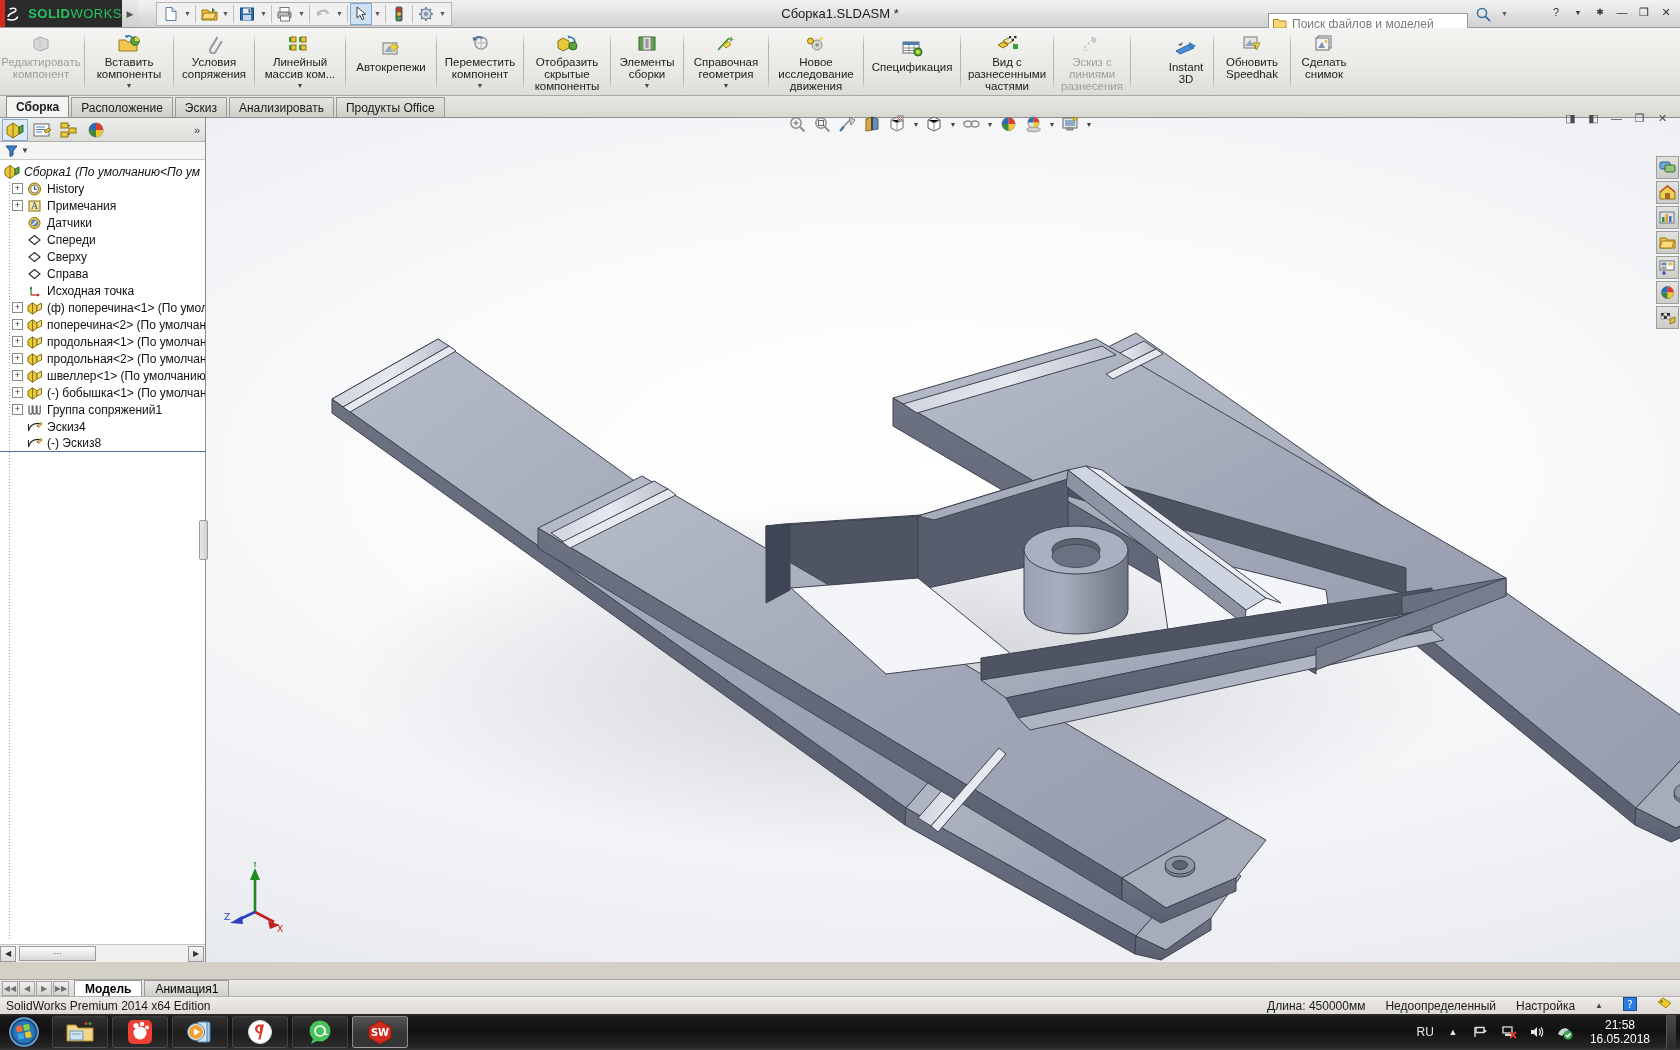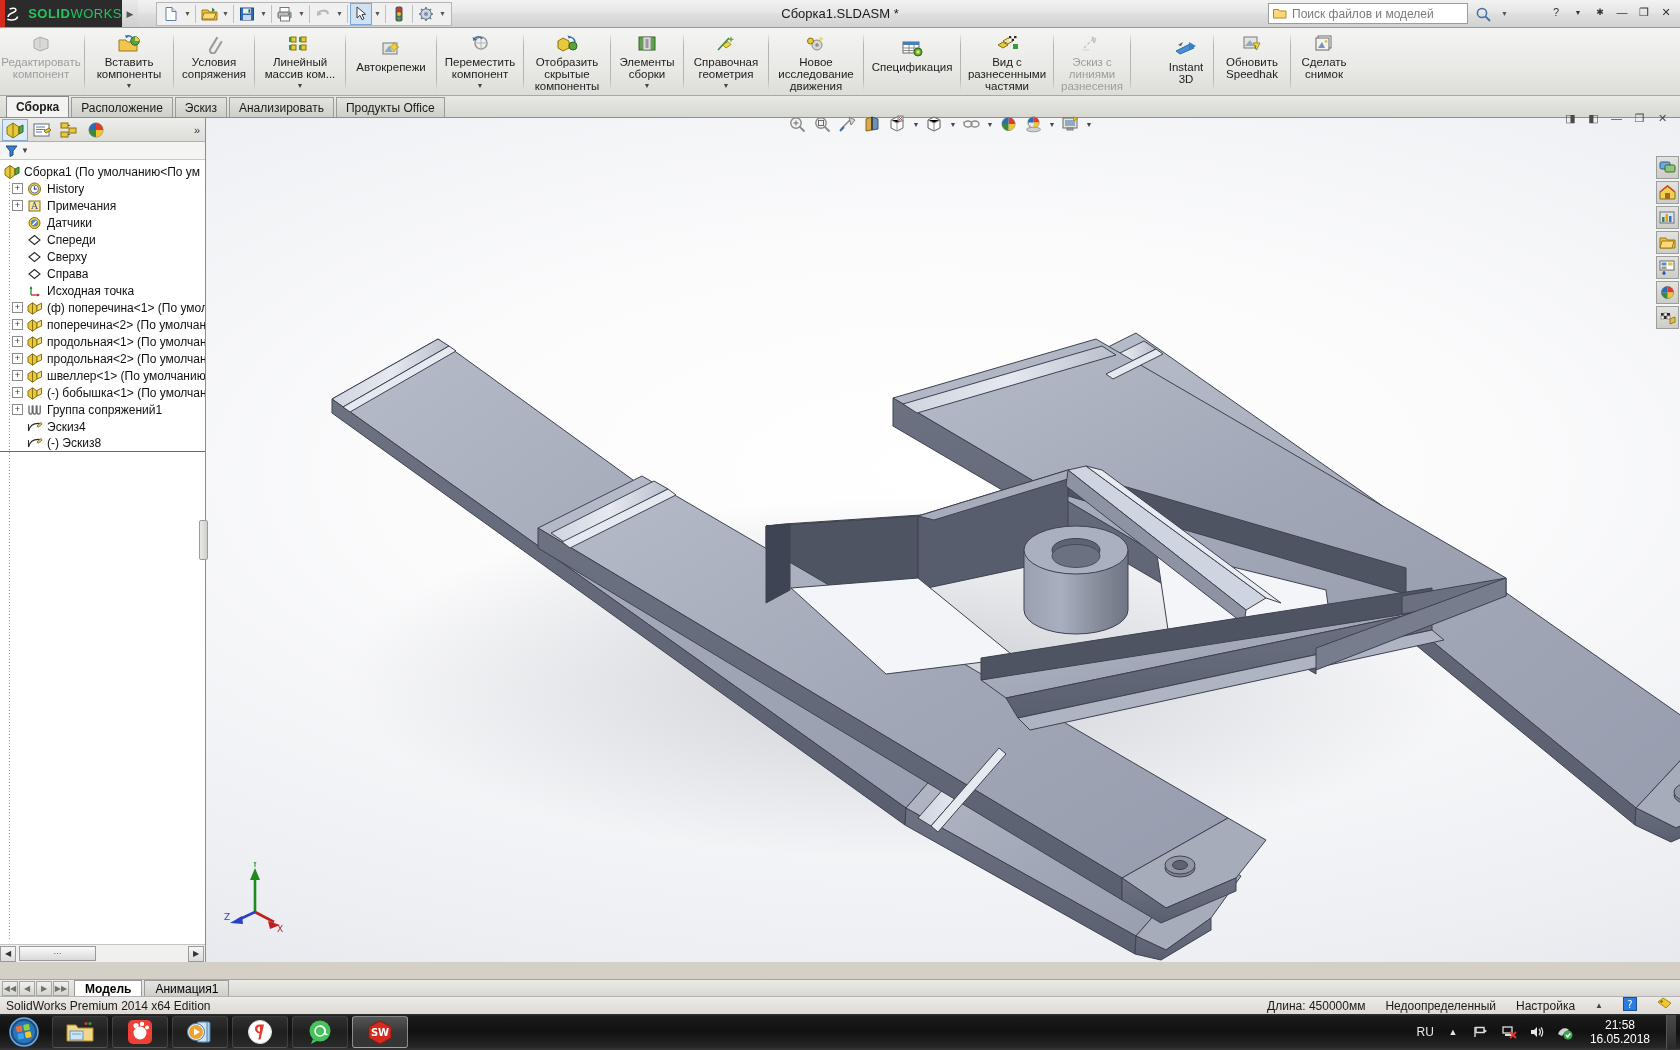--- a/index.html
+++ b/index.html
@@ -34,21 +34,21 @@
     border:1px solid #b6b6b6; background:#f0f0f0; height:24px; padding:0 3px;}
   .qat .tool { width:22px;height:22px;display:flex;align-items:center;justify-content:center;}
   .qat .drop { width:11px;height:22px;display:flex;align-items:center;justify-content:center;color:#555;font-size:7px;}
   .qat .sep { width:1px;height:18px;background:#c0c0c0;margin:0 2px;}
   .qat .sel { background:#cfe2f3; border:1px solid #7aa6d6; }
   .title-text {
     position:absolute; left:0; right:0; text-align:center; font-size:13px; color:#1a1a1a;
     pointer-events:none;
   }
   .search-box {
-    position:absolute; right:212px; top:3px; width:200px; height:21px;
+    position:absolute; right:212px; top:13px; width:200px; height:21px;
     background:#fff; border:1px solid #9c9c9c; display:flex; align-items:center; padding:0 4px;
   }
   .search-box .ph { color:#7a7a7a; font-size:12px; margin-left:5px; }
   .search-btn { position:absolute; right:185px; top:4px; width:24px;height:20px;
     display:flex;align-items:center;justify-content:center;}
   .search-caret{position:absolute;right:172px;top:10px;font-size:7px;color:#555;}
   .tb-right { position:absolute; right:6px; top:4px; display:flex; align-items:center; gap:6px; }
   .tb-right .btn { width:16px;height:16px;display:flex;align-items:center;justify-content:center;
     font-size:11px;color:#333; }
 
@@ -724,21 +724,21 @@
     <div class="filterbar">
       <svg width="13" height="13" viewBox="0 0 13 13">
           <path d="M1 2h11l-4 5v4l-3 1.5V7z" fill="#3a7fc8" stroke="#1f4f85"></path>
         </svg>
       <span style="font-size:8px;color:#444;">▼</span>
     </div>
 
     <div class="tree">
       <div class="tree-dots"></div>
 
-      <div class="tnode" style="padding-left:3px;">
+      <div class="tnode" style="padding-left:3px;font-style:italic;">
         <span class="ticon">
           <svg width="16" height="15" viewBox="0 0 16 15">
               <path d="M1 5l5-3.5 5 3.5v6l-5 3.5-5-3.5z" fill="#e8c93c" stroke="#8a7010"></path>
               <path d="M6 1.5v13" stroke="#8a7010"></path>
               <path d="M11 5 L15 3 L15 9 L11 11z" fill="#5fa348" stroke="#2f6b22"></path>
             </svg>
         </span>
         <span class="tlabel">Сборка1  (По умолчанию&lt;По ум</span>
       </div>
 

